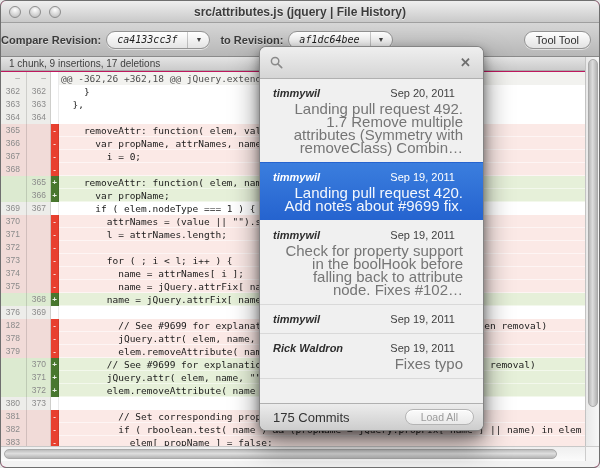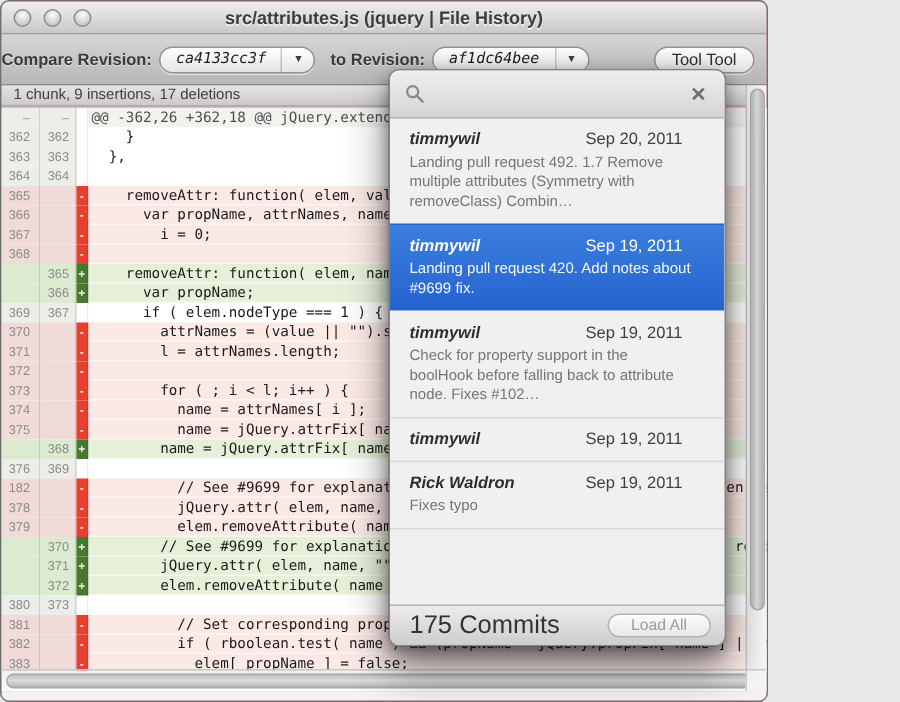--- a/index.html
+++ b/index.html
@@ -1,17 +1,17 @@
 <!DOCTYPE html>
 <html style="--sel-blue-top: #3b7ede; --sel-blue-bottom: #2563cf; --del-bg: #fbe9e6; --del-gutter: #f1dbd8; --del-marker: #e8402f; --add-bg: #e6f0d9; --add-gutter: #dcead0; --add-marker: #48772e; --gutter-ctx: #ededea;"><head>
 <meta charset="utf-8">
 <style>
   * { margin:0; padding:0; box-sizing:border-box; }
   html,body { width:600px; height:468px; background:#e8e8e8; font-family:"Liberation Sans", sans-serif; }
-  .window{ position:relative; width:512px; height:468px; border:1px solid #6f6f6f; border-radius:6px; overflow:hidden; background:#f9a8d4; }
+  .window{ position:relative; width:600px; height:468px; border:1px solid #6f6f6f; border-radius:6px; overflow:hidden; background:#be185d; }
 
   
   .titlebar{ position:absolute; top:0; left:0; right:0; height:22px;
     background:linear-gradient(#efefef,#c9c9c9); border-bottom:1px solid #9f9f9f;
     display:flex; align-items:center; justify-content:center; }
   .titlebar .title{ font-size:12px; font-weight:bold; color:#3c3c3c; text-shadow:0 1px 0 rgba(255,255,255,.65);}
   .lights{ position:absolute; left:8px; top:5px; display:flex; gap:8px; }
   .light{ width:12px; height:12px; border-radius:50%; border:1px solid #8d8d8d;
     background:radial-gradient(circle at 50% 30%, #fdfdfd, #b6b6b6); }
 
@@ -80,28 +80,28 @@
     border-bottom:1px solid #b0b0b0; display:flex; align-items:center; padding:0 10px; gap:6px; }
   .popup-search input{ flex:1; border:none; background:transparent; outline:none; font-size:11px; color:#333; }
   .search-icon{ width:13px; height:13px; flex:none; }
   .close-x{ flex:none; font-size:13px; font-weight:bold; color:#6f6f6f; cursor:default; padding:0 2px; }
   .commit-list{ flex:1; overflow:hidden; display:flex; flex-direction:column; }
   .commit-row{ padding:8px 20px 8px 13px; border-top:1px solid #d9d9d9; flex:none; }
   .commit-row:first-child{ border-top:none; }
   .commit-head{ display:flex; justify-content:space-between; align-items:baseline; }
   .commit-author{ font-size:11px; font-weight:bold; color:#2e2e2e;font-style:italic; }
   .commit-date{ font-size:11px; color:#3f3f3f; margin-right:8px; }
-  .commit-msg{ margin-top:3px; font-size:10px; line-height:13px; color:#757575; }
+  .commit-msg{ margin-top:3px; font-size:15px; line-height:13px; color:#757575;text-align:right; }
   .commit-row.selected{ background:linear-gradient(var(--sel-blue-top,#3b7ede),var(--sel-blue-bottom,#2563cf)); border-top-color:transparent; }
   .commit-row.selected + .commit-row{ border-top-color:transparent; }
   .commit-row.selected .commit-author, .commit-row.selected .commit-date{ color:#fff; }
   .commit-row.selected .commit-msg{ color:rgba(255,255,255,.95); }
   .popup-footer{ height:27px; flex:none; background:linear-gradient(#ececec,#cdcdcd);
     border-top:1px solid #b0b0b0; display:flex; align-items:center; justify-content:space-between; padding:0 9px 0 13px; }
-  .commit-count{ font-size:17px; color:#333; }
+  .commit-count{ font-size:13px; color:#333; }
   .load-all-btn{ height:16px; padding:0 15px; border:1px solid #b4b4b4; border-radius:9px;
     background:linear-gradient(#fbfbfb,#e9e9e9); font-size:10.5px; color:#9b9b9b;
     display:flex; align-items:center; box-shadow:inset 0 1px 0 #fff; }
 </style>
 </head>
 <body>
 
 <div class="window">
 
   <div class="titlebar">

